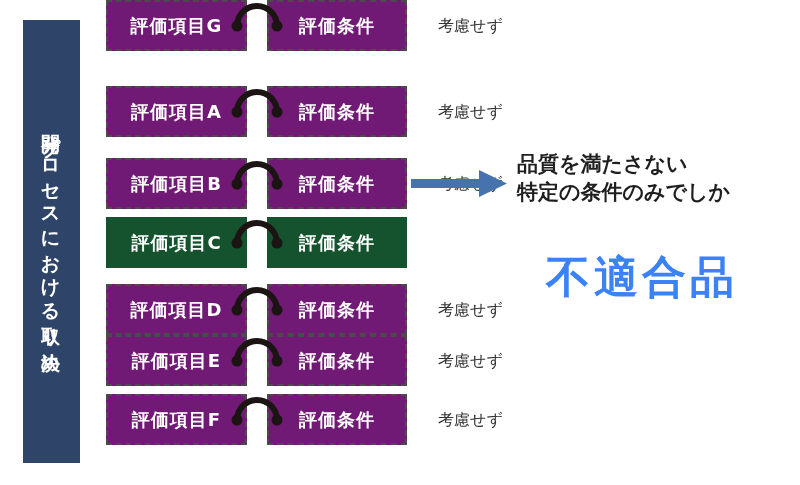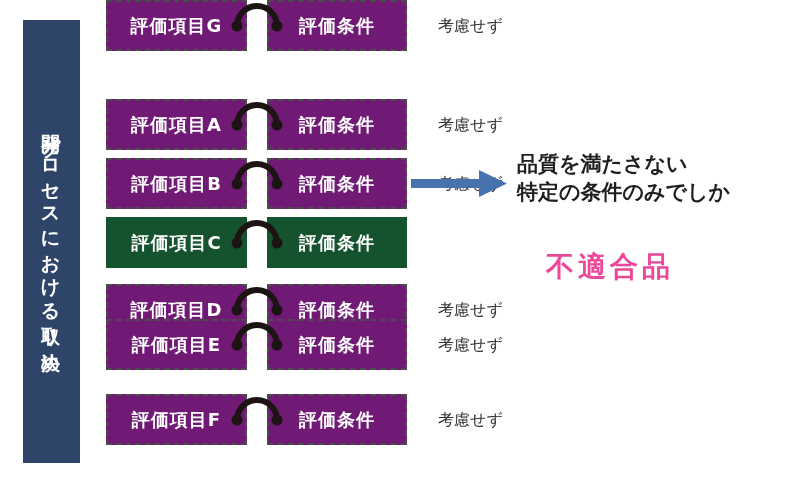--- a/index.html
+++ b/index.html
@@ -39,25 +39,25 @@
   }
 
   
   .row {
     position: absolute;
     left: 106px;
     width: 694px;
     height: 51px;
   }
   .row:nth-of-type(1) { top: 40px; }
-  .row:nth-of-type(2) { top: 99px; }
+  .row:nth-of-type(2) { top: 86px; }
   .row:nth-of-type(3) { top: 158px; }
   .row:nth-of-type(4) { top: 217px; }
   .row:nth-of-type(5) { top: 284px; }
-  .row:nth-of-type(6) { top: 319px; }
+  .row:nth-of-type(6) { top: 335px; }
   .row:nth-of-type(7) { top: 394px; }
 
   .box {
     position: absolute;
     top: 0;
     height: 51px;
     box-sizing: border-box;
     background: #701a75;
     border: 2px dashed #4b4b4b;
     display: flex;
@@ -114,23 +114,23 @@
     font-size: 21px;
     font-weight: bold;
     color: #1f1f1f;
     line-height: 28px;
     white-space: nowrap;
   }
   .verdict {
     position: absolute;
     left: 546px;
     top: 248px;
-    font-size: 28px;
+    font-size: 44px;
     font-weight: bold;
-    color: #ec4899;
+    color: #3b82f6;
     letter-spacing: 4px;
     white-space: nowrap;
   }
 </style>
 </head>
 <body>
 
 <div class="canvas">
 
   <div class="sidebar">

